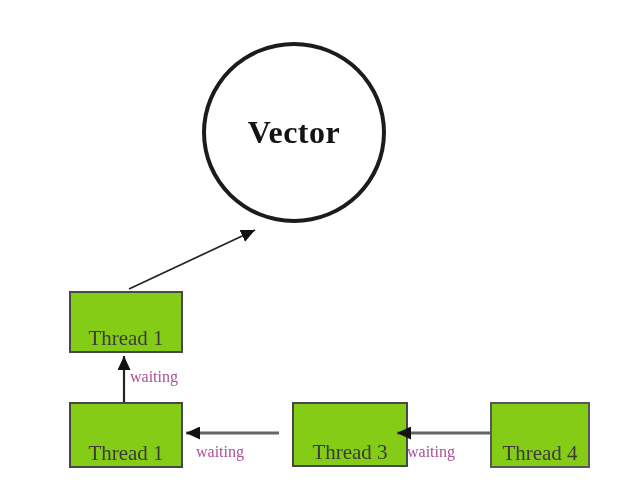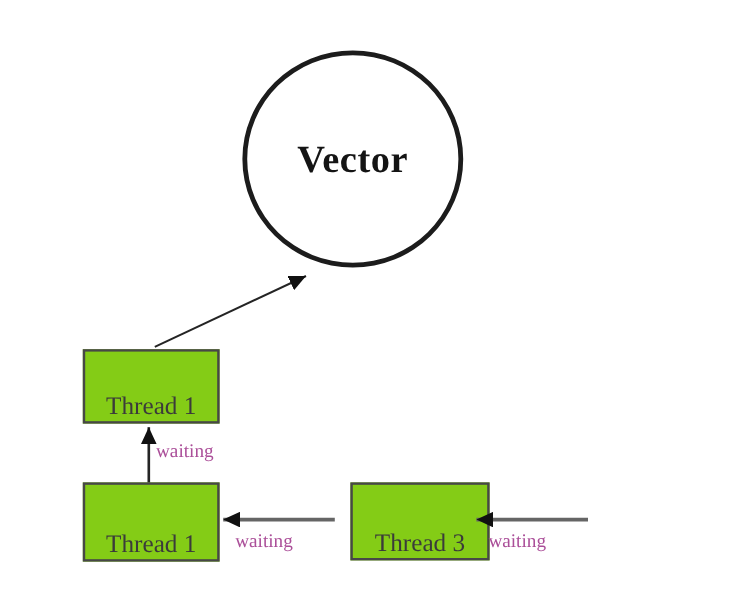--- a/index.html
+++ b/index.html
@@ -77,20 +77,23 @@
 
   <div id="thread-1" class="abs thread-box">
     <span style="color: rgb(59, 59, 59);">Thread 1</span>
   </div>
   <div id="thread-2" class="abs thread-box">
     <span style="color: rgb(59, 59, 59);">Thread 1</span>
   </div>
   <div id="thread-3" class="abs thread-box">
     <span style="color: rgb(59, 59, 59);">Thread 3</span>
   </div>
+  <div id="thread-4" class="abs thread-box">
+    <span style="color: rgb(59, 59, 59);">Thread 4</span>
+  </div>
 
   <div id="waiting-1" class="abs edge-label" style="color: rgb(171, 79, 153);">waiting</div>
   <div id="waiting-2" class="abs edge-label" style="color: rgb(171, 79, 153);">waiting</div>
   <div id="waiting-3" class="abs edge-label" style="color: rgb(171, 79, 153);">waiting</div>
 
   <svg id="arrow-layer" viewBox="0 0 624 496" xmlns="http://www.w3.org/2000/svg">
     <defs>
       <marker id="arrowhead" markerUnits="userSpaceOnUse" markerWidth="15" markerHeight="13" refX="14" refY="6.5" orient="auto">
         <path d="M0,0 L14,6.5 L0,13 Z" fill="#111111"></path>
       </marker>

